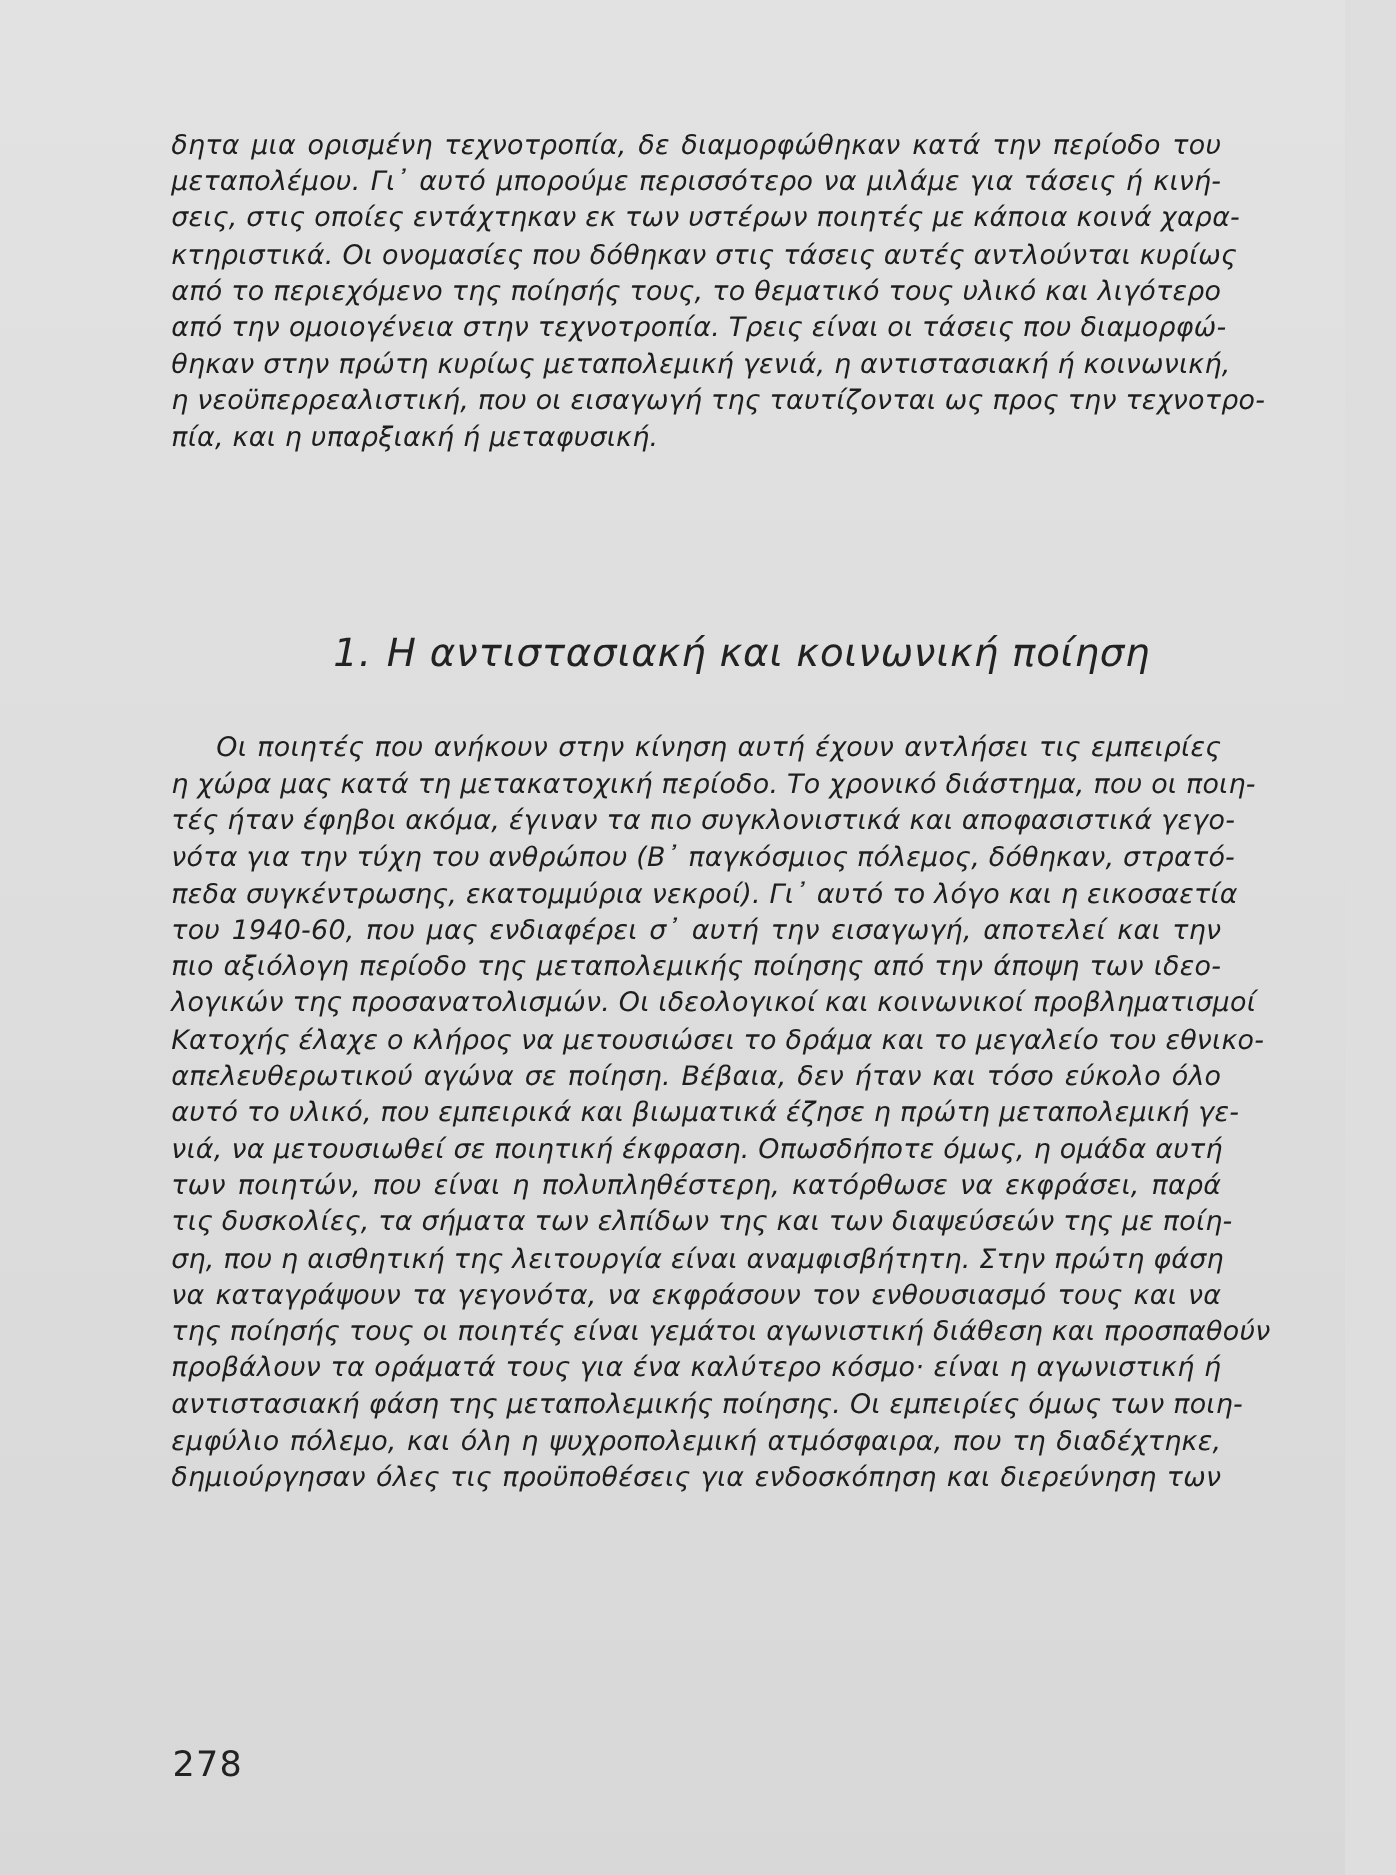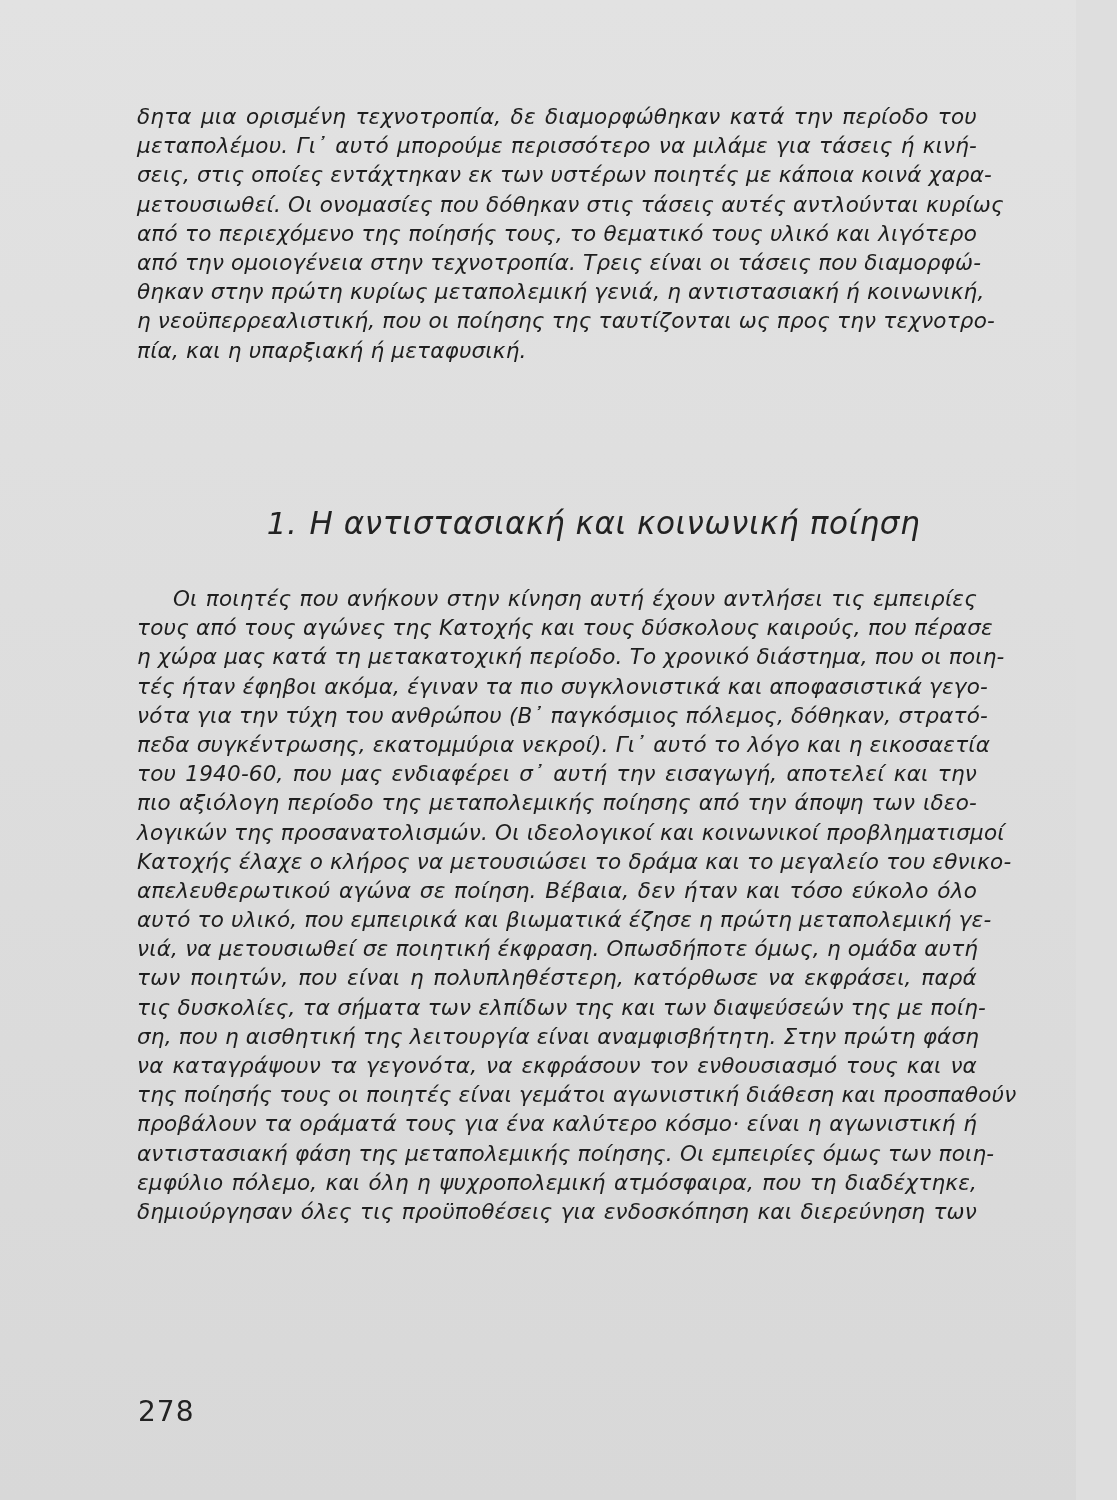--- a/index.html
+++ b/index.html
@@ -77,35 +77,34 @@
   </style>
 </head>
 <body>
 
 <div class="page">
 
   <div class="text-block" id="intro">
     <span class="line">δητα μια ορισμένη τεχνοτροπία, δε διαμορφώθηκαν κατά την περίοδο του</span>
     <span class="line">μεταπολέμου. Γι᾽ αυτό μπορούμε περισσότερο να μιλάμε για τάσεις ή κινή-</span>
     <span class="line">σεις, στις οποίες εντάχτηκαν εκ των υστέρων ποιητές με κάποια κοινά χαρα-</span>
-    <span class="line">μετουσιωθεί. Οι ονομασίες που δόθηκαν στις τάσεις αυτές αντλούνται κυρίως</span>
+    <span class="line">κτηριστικά. Οι ονομασίες που δόθηκαν στις τάσεις αυτές αντλούνται κυρίως</span>
     <span class="line">από το περιεχόμενο της ποίησής τους, το θεματικό τους υλικό και λιγότερο</span>
     <span class="line">από την ομοιογένεια στην τεχνοτροπία. Τρεις είναι οι τάσεις που διαμορφώ-</span>
     <span class="line">θηκαν στην πρώτη κυρίως μεταπολεμική γενιά, η αντιστασιακή ή κοινωνική,</span>
-    <span class="line">η νεοϋπερρεαλιστική, που οι ποίησης της ταυτίζονται ως προς την τεχνοτρο-</span>
+    <span class="line">η νεοϋπερρεαλιστική, που οι εισαγωγή της ταυτίζονται ως προς την τεχνοτρο-</span>
     <span class="line last">πία, και η υπαρξιακή ή μεταφυσική.</span>
   </div>
 
   <div class="section-heading">
     <span class="num">1.</span><span>Η αντιστασιακή και κοινωνική ποίηση</span>
   </div>
 
   <div class="text-block" id="section">
     <span class="line indent">Οι ποιητές που ανήκουν στην κίνηση αυτή έχουν αντλήσει τις εμπειρίες</span>
-    <span class="line">τους από τους αγώνες της Κατοχής και τους δύσκολους καιρούς, που πέρασε</span>
     <span class="line">η χώρα μας κατά τη μετακατοχική περίοδο. Το χρονικό διάστημα, που οι ποιη-</span>
     <span class="line">τές ήταν έφηβοι ακόμα, έγιναν τα πιο συγκλονιστικά και αποφασιστικά γεγο-</span>
     <span class="line">νότα για την τύχη του ανθρώπου (Β᾽ παγκόσμιος πόλεμος, δόθηκαν, στρατό-</span>
     <span class="line">πεδα συγκέντρωσης, εκατομμύρια νεκροί). Γι᾽ αυτό το λόγο και η εικοσαετία</span>
     <span class="line">του 1940-60, που μας ενδιαφέρει σ᾽ αυτή την εισαγωγή, αποτελεί και την</span>
     <span class="line">πιο αξιόλογη περίοδο της μεταπολεμικής ποίησης από την άποψη των ιδεο-</span>
     <span class="line">λογικών της προσανατολισμών. Οι ιδεολογικοί και κοινωνικοί προβληματισμοί</span>
     <span class="line">Κατοχής έλαχε ο κλήρος να μετουσιώσει το δράμα και το μεγαλείο του εθνικο-</span>
     <span class="line">απελευθερωτικού αγώνα σε ποίηση. Βέβαια, δεν ήταν και τόσο εύκολο όλο</span>
     <span class="line">αυτό το υλικό, που εμπειρικά και βιωματικά έζησε η πρώτη μεταπολεμική γε-</span>

